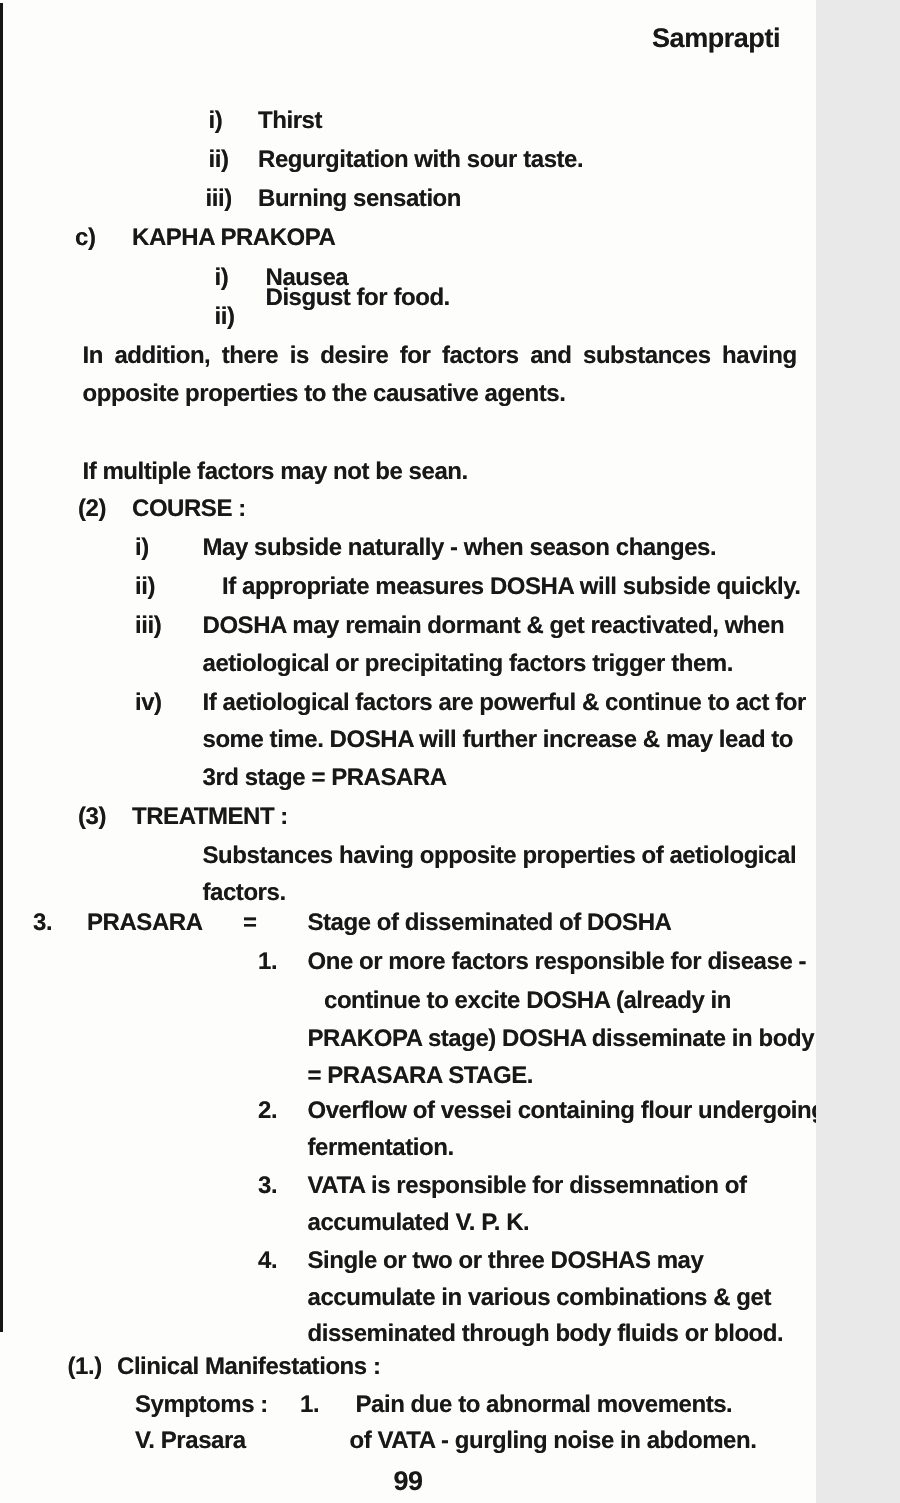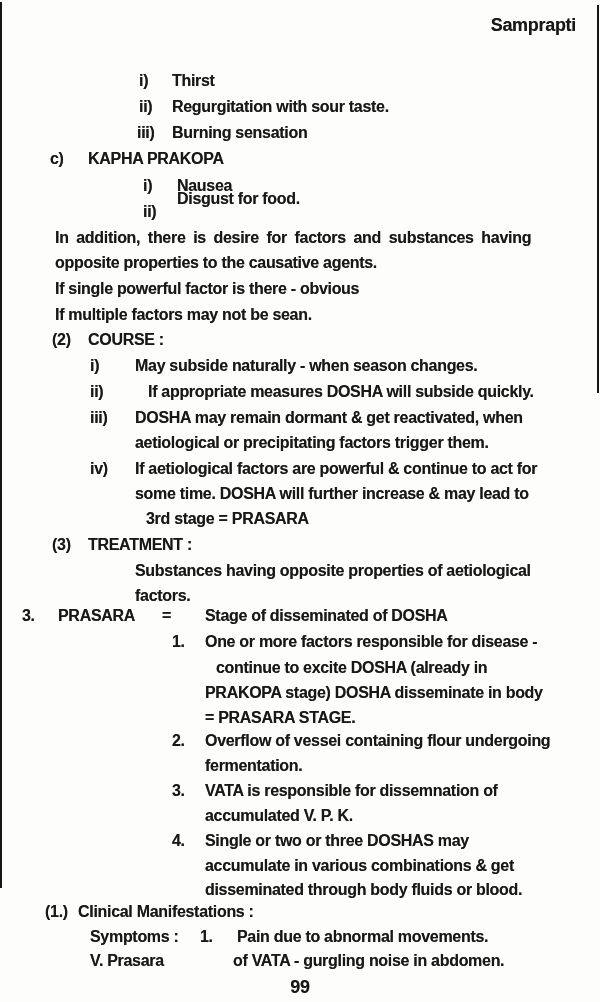--- a/index.html
+++ b/index.html
@@ -1,18 +1,18 @@
 <!DOCTYPE html>
 <html><head>
 <meta charset="utf-8">
 <style>
   html, body { margin: 0; padding: 0; background: #e9e9e9; }
   .page {
     position: relative;
-    width: 600px;
+    width: 544px;
     height: 1002px;
     margin: 0;
     background: #fdfdfc;
     overflow: hidden;
     font-family: "Liberation Sans", "DejaVu Sans", sans-serif;
     color: #181818;
     font-weight: 700;
   }
   .seg {
     position: absolute;
@@ -46,37 +46,36 @@
 
   <div class="seg" style="left:50px;top:149px">c)</div>
   <div class="seg" style="left:88px;top:149px">KAPHA PRAKOPA</div>
   <div class="seg" style="left:143px;top:176px">i)</div>
   <div class="seg" style="left:177px;top:176px">Nausea</div>
   <div class="seg" style="left:143px;top:202px">ii)</div>
   <div class="seg" style="left:177px;top:189px">Disgust for food.</div>
 
   <div class="seg justified" style="left:55px;top:228px">In addition, there is desire for factors and substances having</div>
   <div class="seg" style="left:55px;top:253px">opposite properties to the causative agents.</div>
-  <div class="seg" style="left:55px;top:279px">If single powerful factor is there - obvious</div>
   <div class="seg" style="left:55px;top:305px">If multiple factors may not be sean.</div>
 
   <div class="seg" style="left:52px;top:330px">(2)</div>
   <div class="seg" style="left:88px;top:330px">COURSE :</div>
 
   <div class="seg" style="left:90px;top:356px">i)</div>
   <div class="seg" style="left:135px;top:356px">May subside naturally - when season changes.</div>
   <div class="seg" style="left:90px;top:382px">ii)</div>
   <div class="seg" style="left:148px;top:382px">If appropriate measures DOSHA will subside quickly.</div>
   <div class="seg" style="left:90px;top:408px">iii)</div>
   <div class="seg" style="left:135px;top:408px">DOSHA may remain dormant &amp; get reactivated, when</div>
   <div class="seg" style="left:135px;top:433px">aetiological or precipitating factors trigger them.</div>
   <div class="seg" style="left:90px;top:459px">iv)</div>
   <div class="seg" style="left:135px;top:459px">If aetiological factors are powerful &amp; continue to act for</div>
   <div class="seg" style="left:135px;top:484px">some time. DOSHA will further increase &amp; may lead to</div>
-  <div class="seg" style="left:146px;top:509px">3rd stage = PRASARA</div>
+  <div class="seg" style="left:135px;top:509px">3rd stage = PRASARA</div>
 
   <div class="seg" style="left:52px;top:535px">(3)</div>
   <div class="seg" style="left:88px;top:535px">TREATMENT :</div>
   <div class="seg" style="left:135px;top:561px">Substances having opposite properties of aetiological</div>
   <div class="seg" style="left:135px;top:586px">factors.</div>
 
   <div class="seg" style="left:22px;top:606px">3.</div>
   <div class="seg" style="left:58px;top:606px">PRASARA</div>
   <div class="seg" style="left:162px;top:606px">=</div>
   <div class="seg" style="left:205px;top:606px">Stage of disseminated of DOSHA</div>

